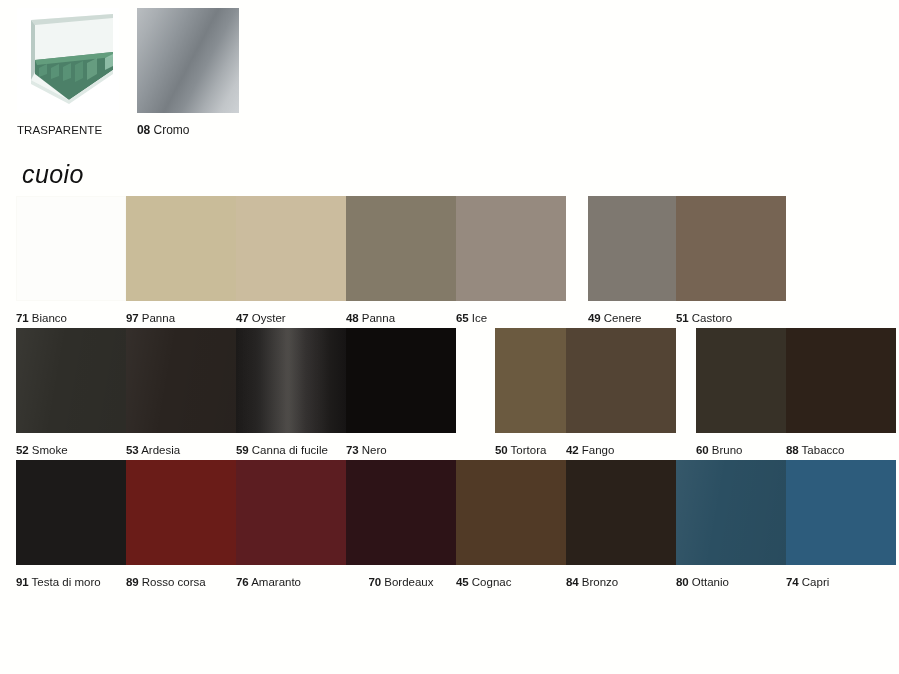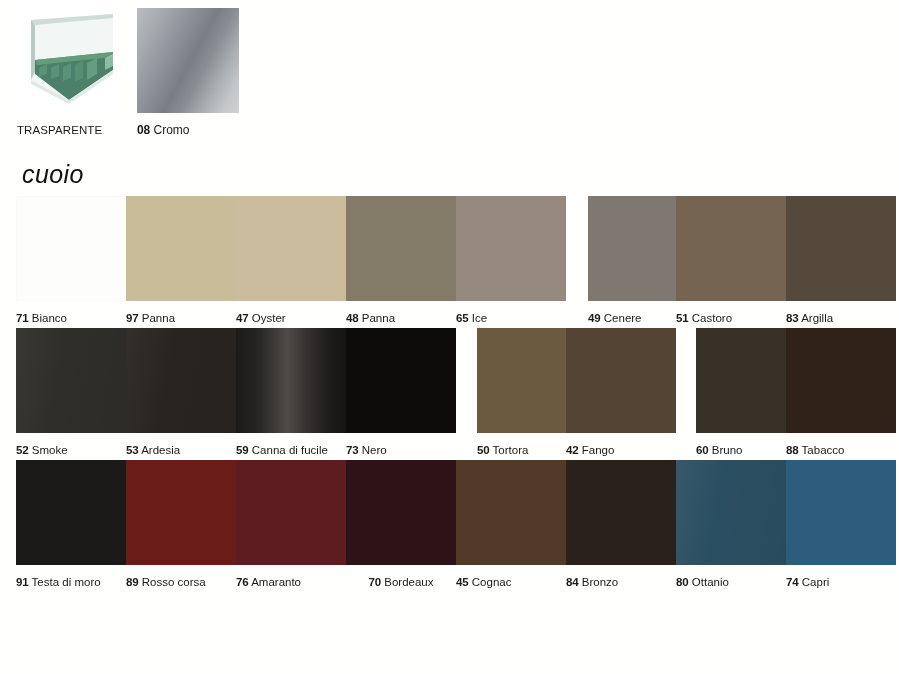--- a/index.html
+++ b/index.html
@@ -203,43 +203,39 @@
         <div class="cell-label"><span class="code">65</span> <span class="nm">Ice</span></div>
       </div>
       <div class="cell" style="left: 566px; padding-left: 22px;">
         <div class="cell-swatch" style="background: rgb(126, 120, 112);"></div>
         <div class="cell-label"><span class="code">49</span> <span class="nm">Cenere</span></div>
       </div>
       <div class="cell" style="left: 676px;">
         <div class="cell-swatch" style="background: rgb(118, 100, 83);"></div>
         <div class="cell-label"><span class="code">51</span> <span class="nm">Castoro</span></div>
       </div>
-      <div class="cell" style="left: 786px;">
-        <div class="cell-swatch" style="background: rgb(84, 73, 59);"></div>
-        <div class="cell-label"><span class="code">83</span> <span class="nm">Argilla</span></div>
-      </div>
     </div>
     <div class="grid-row">
       <div class="cell" style="left: 16px;">
         <div class="cell-swatch grain" style="background: rgb(47, 46, 41);"></div>
         <div class="cell-label"><span class="code">52</span> <span class="nm">Smoke</span></div>
       </div>
       <div class="cell" style="left: 126px;">
         <div class="cell-swatch grain" style="background: rgb(42, 36, 32);"></div>
         <div class="cell-label"><span class="code">53</span> <span class="nm">Ardesia</span></div>
       </div>
       <div class="cell" style="left: 236px;">
         <div class="cell-swatch sheen" style="background: linear-gradient(90deg, rgb(28, 26, 25) 0%, rgb(35, 33, 32) 22%, rgb(59, 56, 53) 48%, rgb(42, 39, 38) 64%, rgb(27, 25, 24) 90%, rgb(22, 20, 20) 100%);"></div>
         <div class="cell-label"><span class="code">59</span> <span class="nm">Canna di fucile</span></div>
       </div>
       <div class="cell" style="left: 346px;">
         <div class="cell-swatch" style="background: rgb(14, 12, 11);"></div>
         <div class="cell-label"><span class="code">73</span> <span class="nm">Nero</span></div>
       </div>
-      <div class="cell" style="left: 477px;">
+      <div class="cell" style="left: 456px; padding-left: 39px;">
         <div class="cell-swatch" style="background: rgb(107, 90, 64);"></div>
         <div class="cell-label"><span class="code">50</span> <span class="nm">Tortora</span></div>
       </div>
       <div class="cell" style="left: 566px;">
         <div class="cell-swatch" style="background: rgb(83, 68, 52);"></div>
         <div class="cell-label"><span class="code">42</span> <span class="nm">Fango</span></div>
       </div>
       <div class="cell" style="left: 676px; margin-left: 20px;">
         <div class="cell-swatch" style="background: rgb(55, 49, 39);"></div>
         <div class="cell-label"><span class="code">60</span> <span class="nm">Bruno</span></div>

